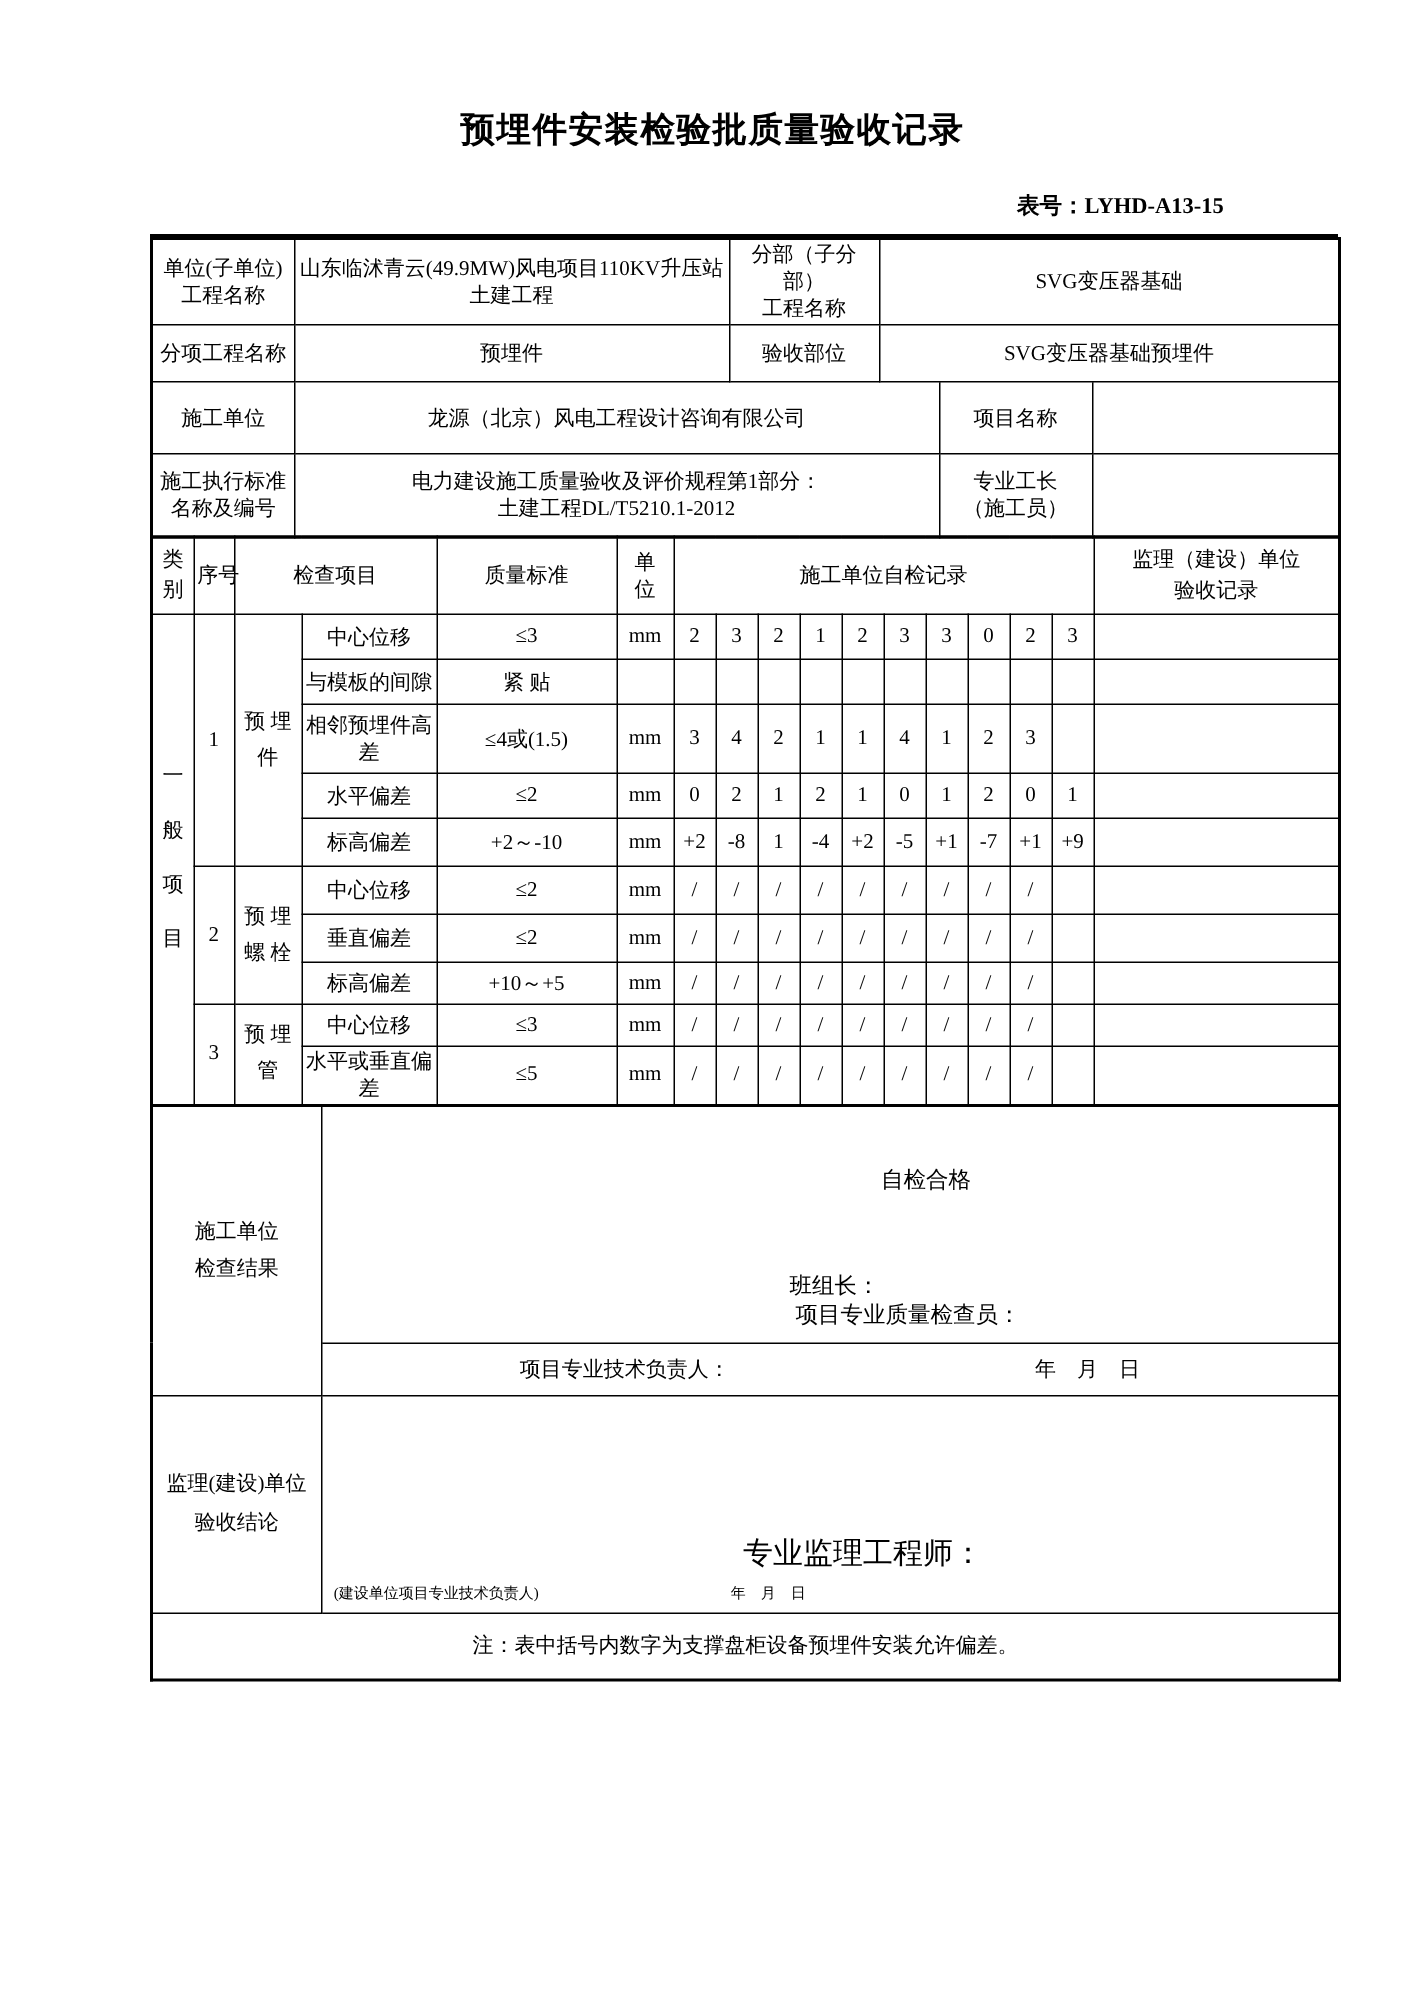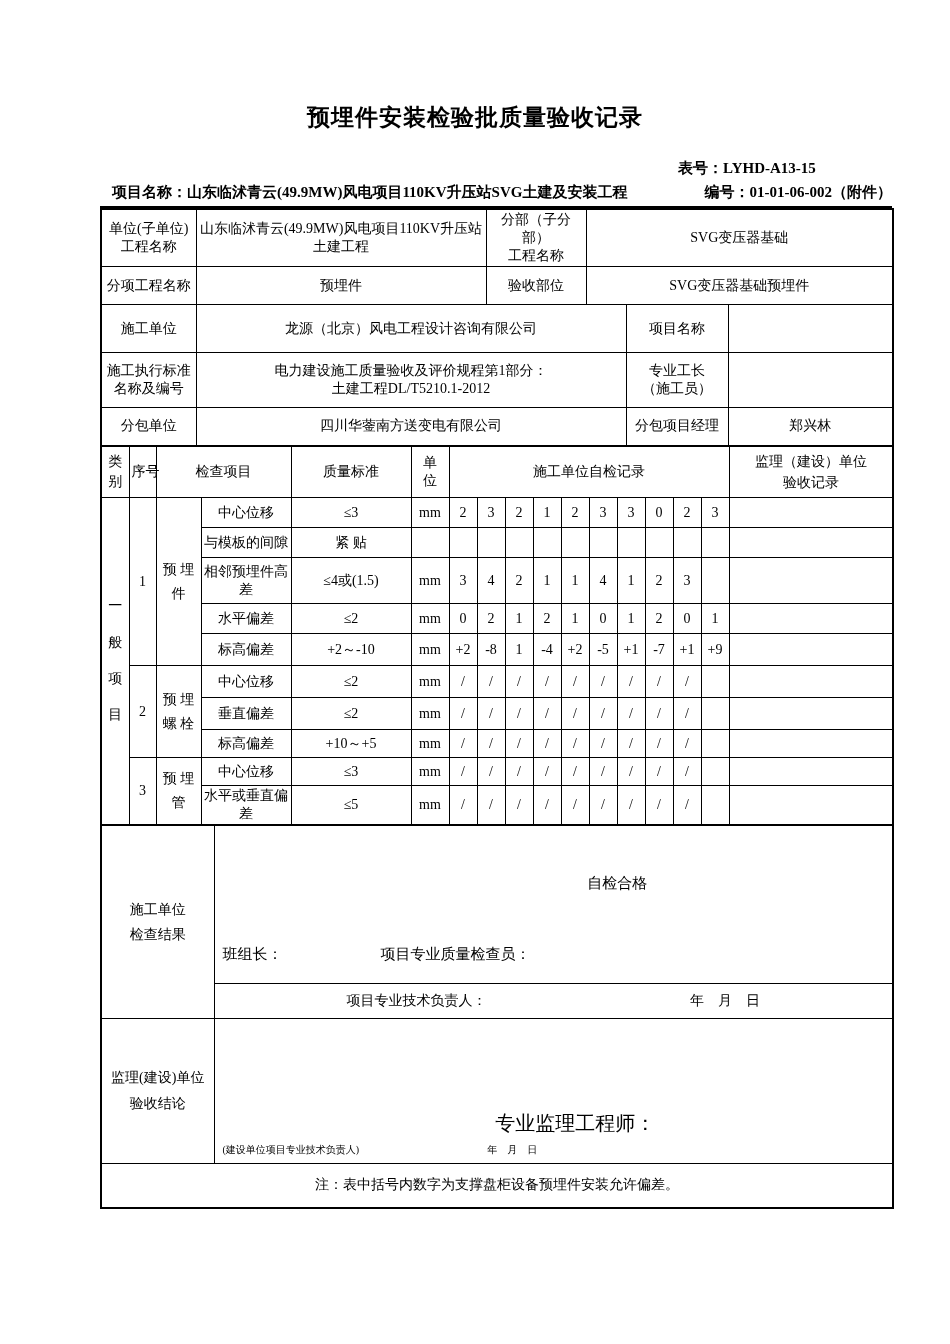--- a/index.html
+++ b/index.html
@@ -2,21 +2,21 @@
 <html><head>
 <meta charset="utf-8">
 <style>
   * { margin:0; padding:0; box-sizing:border-box; }
   html,body { background:#ffffff; }
   .page {
     width:950px; height:1344px; background:#fff; color:#000;
     font-family:"Liberation Serif","DejaVu Serif",serif;
     overflow:hidden; position:relative;
   }
-  .title { padding-top:102px; text-align:center; font-size:23px; font-weight:bold; letter-spacing:1px; }
+  .title { padding-top:71px; text-align:center; font-size:23px; font-weight:bold; letter-spacing:1px; }
   .meta { width:792px; margin:26px 0 0 100px; border-bottom:2px solid #000; padding-bottom:4px; font-weight:bold; font-size:15px; }
   .meta .form-no { padding-left:578px; margin-bottom:5px; }
   .meta .line2 { display:flex; justify-content:space-between; padding-left:12px; }
 
   table.tbl { border-collapse:collapse; table-layout:fixed; width:792px; margin-left:100px; border:2px solid #000; }
   #inspection-table, #footer-table { margin-top:-2px; }
   .tbl td, .tbl th { border:1px solid #000; font-weight:normal; font-size:14px; text-align:center; vertical-align:middle; padding:1px 2px; }
   .pre { white-space:pre-line; }
   .small { font-size:13.5px; }
 
@@ -32,43 +32,39 @@
   .item-cell { font-size:14px; padding:0 2px; }
   .std-cell { font-size:14px; }
   .unit-cell { font-size:14px; padding:0; }
   .val-cell { font-size:15px; padding:0; }
   .sup-cell { padding:0; }
 
   
   .f-label { font-size:15px; line-height:1.8; }
   .f-content { vertical-align:top; text-align:left; padding:0; }
   .f-content .result { margin:30px 0 0 128px; font-size:15px; }
-  .f-content .signrow { margin:52px 0 0 6px; font-size:15px; display:flex; }
+  .f-content .signrow { margin:52px 0 0 6px; font-size:15px; display:flex;flex-direction:column; }
   .f-content .qi { margin-left:98px; }
   .f-line { text-align:left; padding-left:6px; font-size:15px; }
   .f-line .date { margin-left:200px; }
   .f-content2 { vertical-align:top; text-align:left; padding:0; }
   .f-content2 .eng { margin:86px 0 0 44px; font-size:20px; }
   .f-content2 .ownrow { margin:6px 0 0 6px; font-size:10px; display:flex; }
   .f-content2 .date2 { margin-left:128px; }
   .note { text-align:left; padding-left:8px; font-size:14px; }
 </style>
 </head>
 <body>
 
 <div class="page">
 
   <div class="title">预埋件安装检验批质量验收记录</div>
 
   <div class="meta">
     <div class="form-no">表号：LYHD-A13-15</div>
-    <div class="line2">
-      <span>项目名称：山东临沭青云(49.9MW)风电项目110KV升压站SVG土建及安装工程</span>
-      <span>编号：01-01-06-002（附件）</span>
-    </div>
   </div>
 
   <table class="tbl" id="info-table">
     <colgroup>
       <col style="width:95px">
         <col style="width:290px">
         <col style="width:100px">
       <col style="width:40px">
         <col style="width:102px">
         <col style="width:165px">
@@ -97,26 +93,20 @@
       </tr>
       <tr style="height:55px">
         <td class="pre">施工执行标准
 名称及编号</td>
         <td colspan="3" class="pre">电力建设施工质量验收及评价规程第1部分：
 土建工程DL/T5210.1-2012</td>
         <td class="pre">专业工长
 （施工员）</td>
         <td></td>
       </tr>
-      <tr style="height:38px">
-        <td>分包单位</td>
-        <td colspan="3">四川华蓥南方送变电有限公司</td>
-        <td>分包项目经理</td>
-        <td>郑兴林</td>
-      </tr>
     </tbody>
   </table>
 
   <table class="tbl" id="inspection-table">
     <colgroup>
       <col style="width:28px">
         <col style="width:27px">
         <col style="width:45px">
         <col style="width:90px">
       <col style="width:120px">

